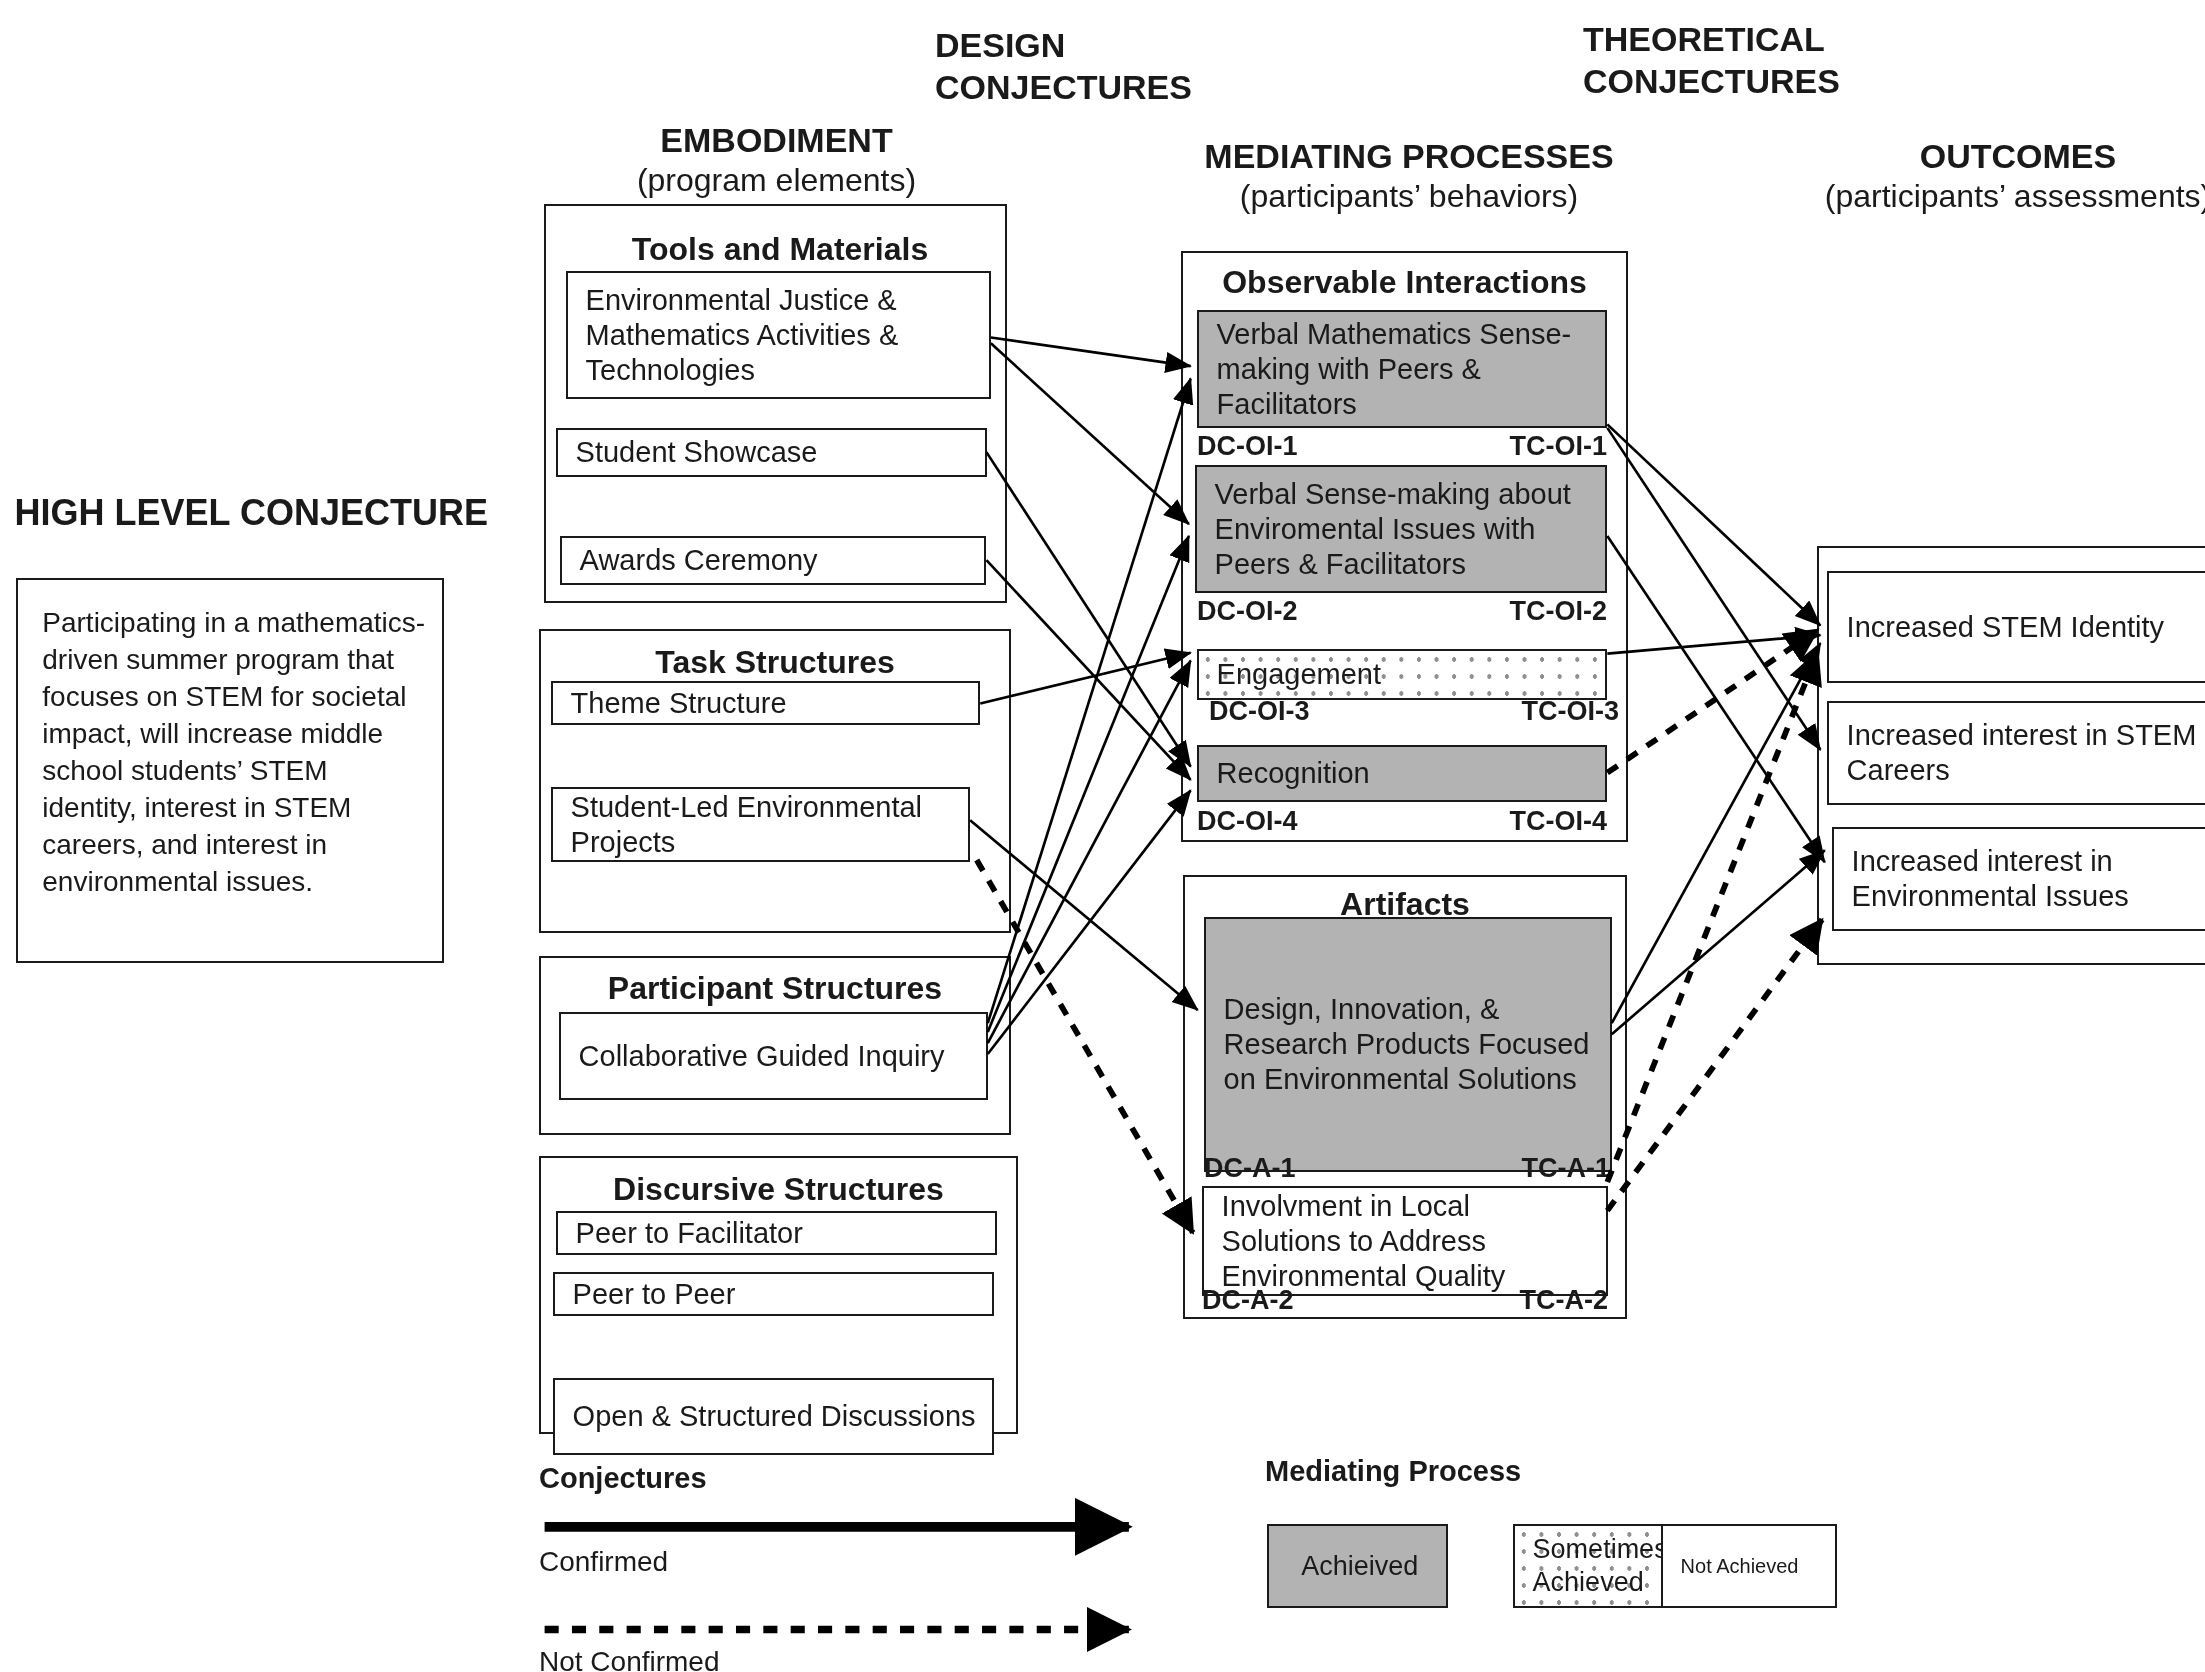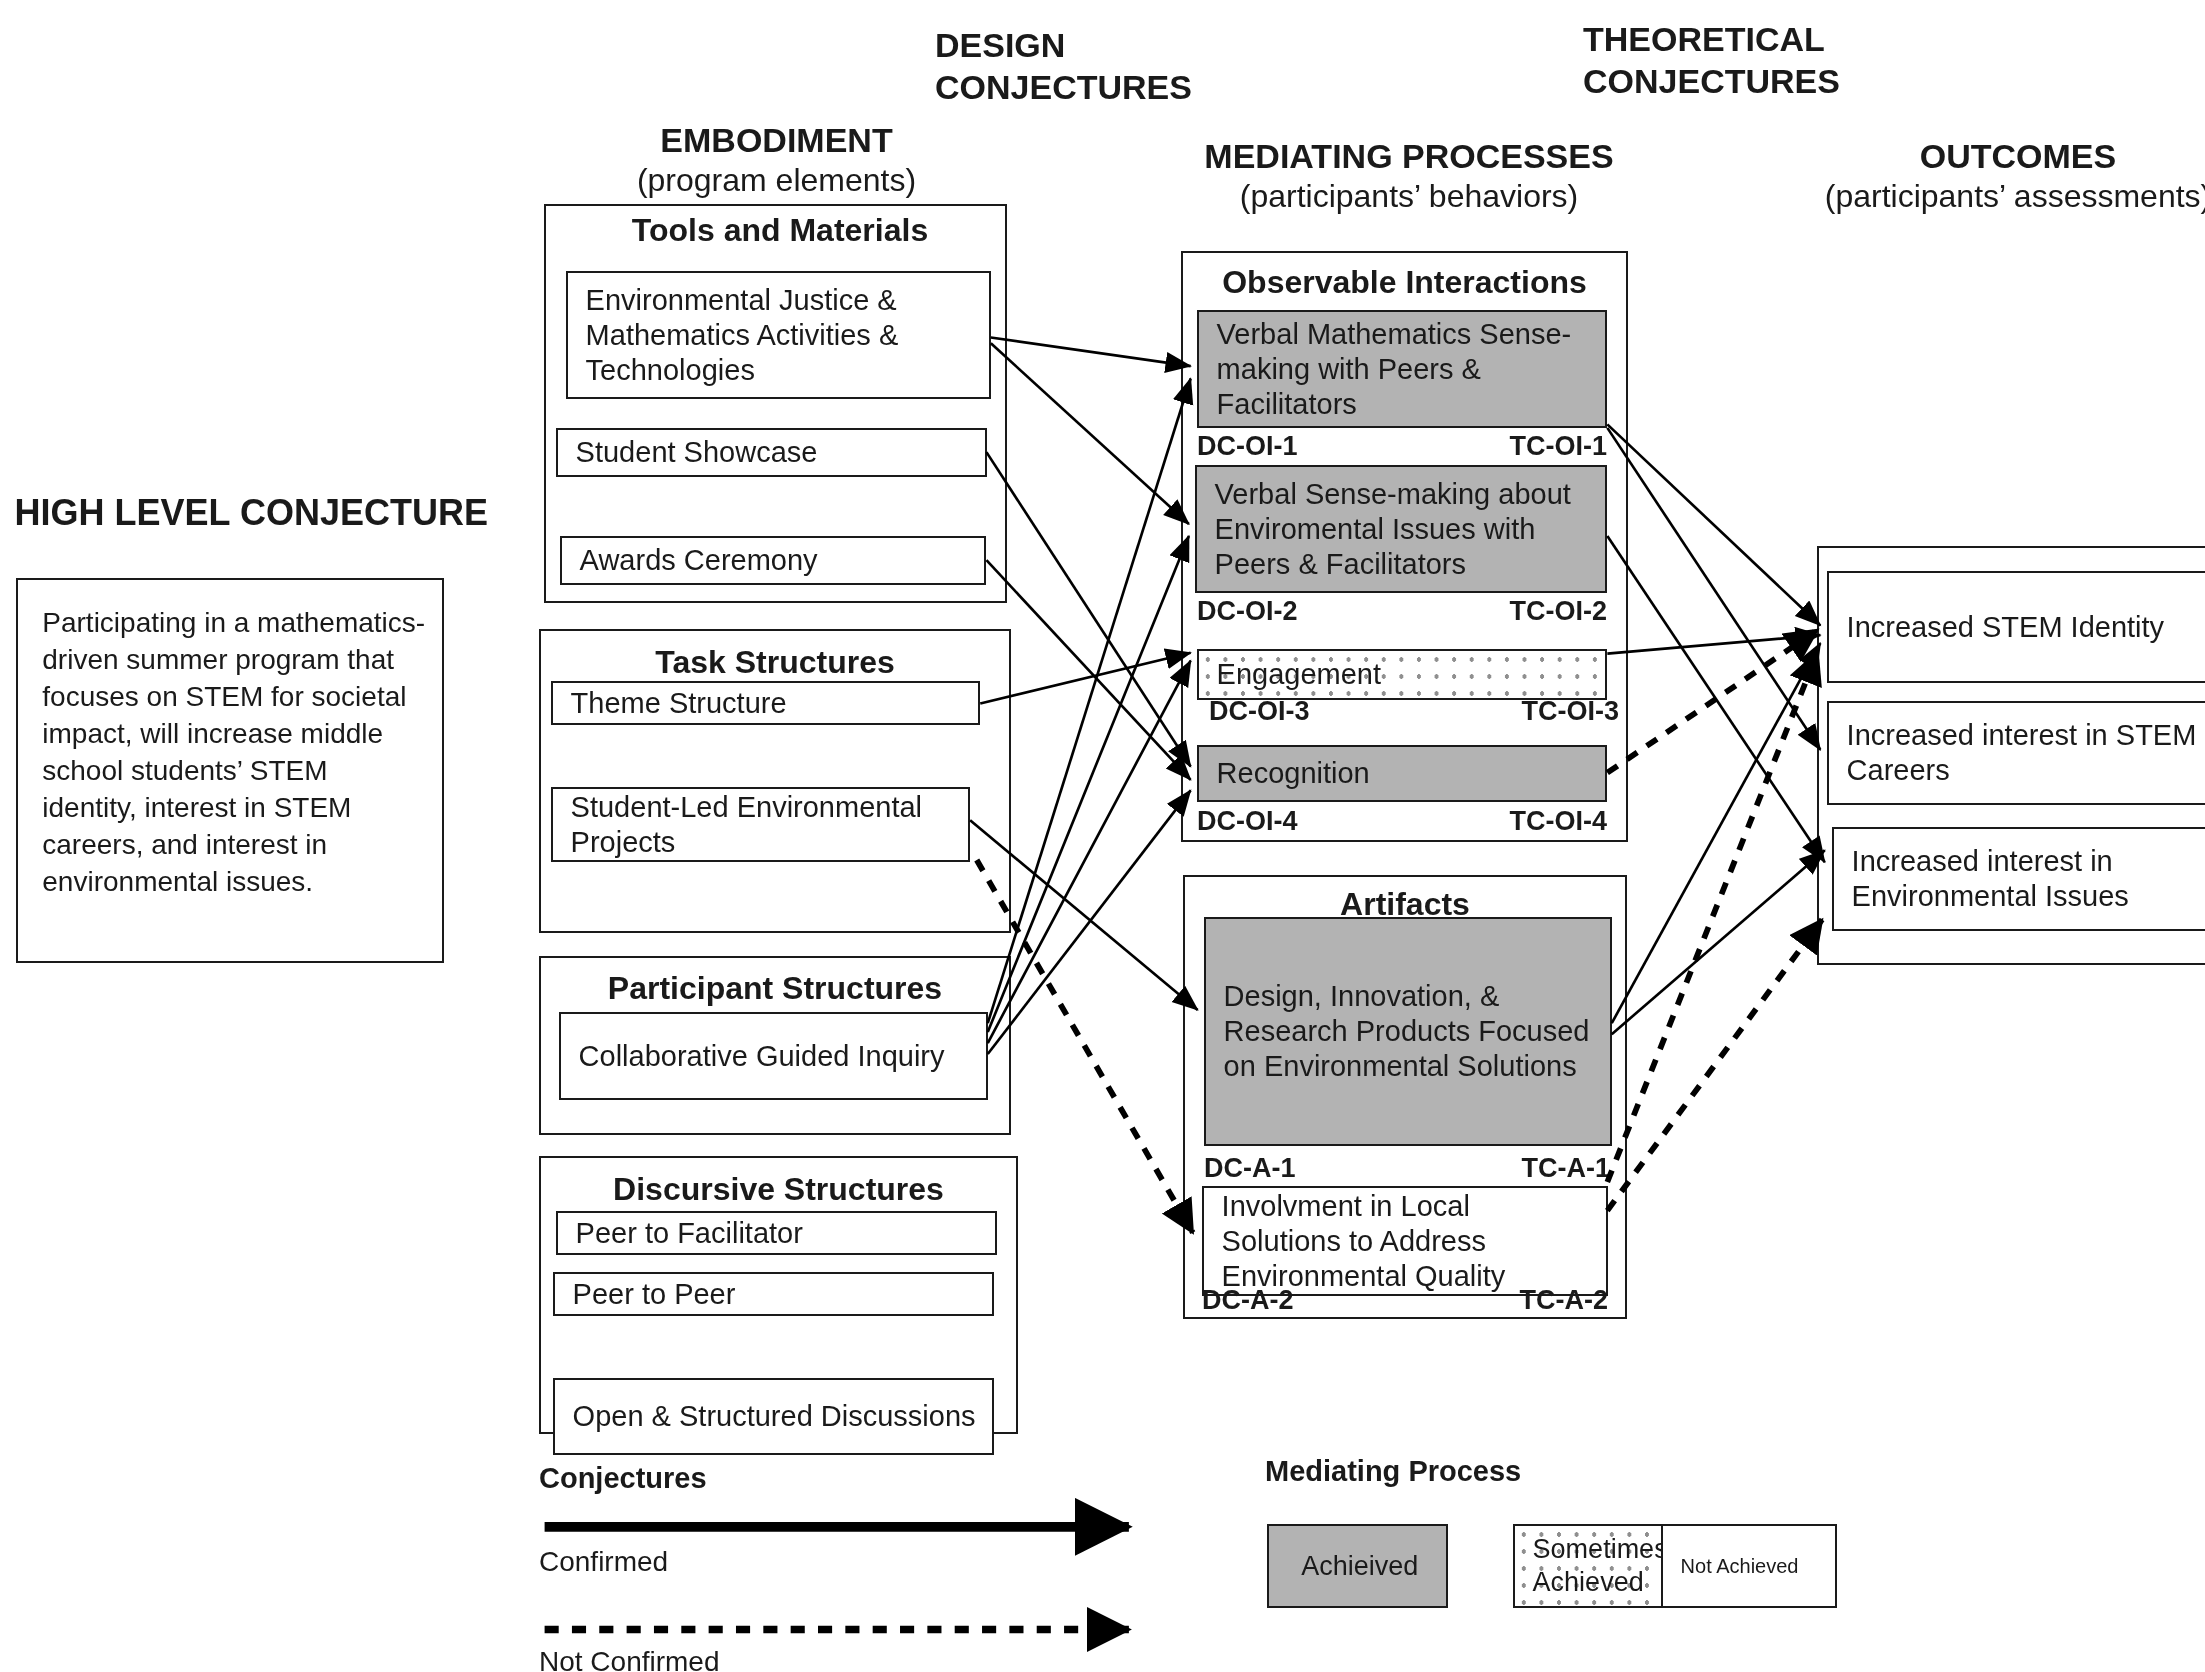--- a/index.html
+++ b/index.html
@@ -48,21 +48,21 @@
     <div class="hdr">OUTCOMES</div>
     <div class="sub">(participants’ assessments)</div>
   </div>
 
   <div class="abs" style="left:14.6px;top:492px;font-weight:bold;font-size:36px;">HIGH LEVEL CONJECTURE</div>
   <div class="outer" style="left:16.3px;top:578px;width:428px;height:385px;border-width:2.2px;">
     <div class="abs" style="left:24px;top:24px;width:384px;font-size:28px;line-height:37px;">Participating in a mathematics-driven summer program that focuses on STEM for societal impact, will increase middle school students’ STEM identity, interest in STEM careers, and interest in environmental issues.</div>
   </div>
 
   <div class="outer" style="left:544px;top:204px;width:463px;height:399px;">
-    <div class="gtitle" style="top:6px;padding-left:9px;">Tools and Materials</div>
+    <div class="gtitle" style="top:25px;padding-left:9px;">Tools and Materials</div>
   </div>
   <div class="ibox" style="left:566px;top:271px;width:425px;height:128px;">Environmental Justice &amp; Mathematics Activities &amp; Technologies</div>
   <div class="ibox" style="left:556px;top:428px;width:431px;height:49px;">Student Showcase</div>
   <div class="ibox" style="left:560px;top:536px;width:426px;height:49px;">Awards Ceremony</div>
 
   <div class="outer" style="left:539px;top:629px;width:472px;height:304px;">
     <div class="gtitle" style="top:13.2px;">Task Structures</div>
   </div>
   <div class="ibox" style="left:551px;top:681px;width:429px;height:44px;">Theme Structure</div>
   <div class="ibox" style="left:551px;top:787px;width:419px;height:75px;">Student-Led Environmental Projects</div>
@@ -99,21 +99,21 @@
   </div>
   <div class="ibox achieved" style="left:1197px;top:745px;width:410px;height:57px;">Recognition</div>
   <div class="dctc" style="left:1197px;top:806px;width:410px;">
     <span>DC-OI-4</span>
     <span>TC-OI-4</span>
   </div>
 
   <div class="outer" style="left:1183px;top:875px;width:444px;height:444px;">
     <div class="gtitle" style="top:8.8px;">Artifacts</div>
   </div>
-  <div class="ibox achieved" style="left:1204px;top:917px;width:408px;height:229px;">Design, Innovation, &amp; Research Products Focused on Environmental Solutions</div>
+  <div class="ibox achieved" style="left:1204px;top:917px;width:408px;height:255px;">Design, Innovation, &amp; Research Products Focused on Environmental Solutions</div>
   <div class="dctc" style="left:1204px;top:1153px;width:406px;">
     <span>DC-A-1</span>
     <span>TC-A-1</span>
   </div>
   <div class="ibox notach" style="left:1202px;top:1186px;width:406px;height:110px;">Involvment in Local Solutions to Address Environmental Quality</div>
   <div class="dctc" style="left:1202px;top:1285px;width:406px;">
     <span>DC-A-2</span>
     <span>TC-A-2</span>
   </div>
 

